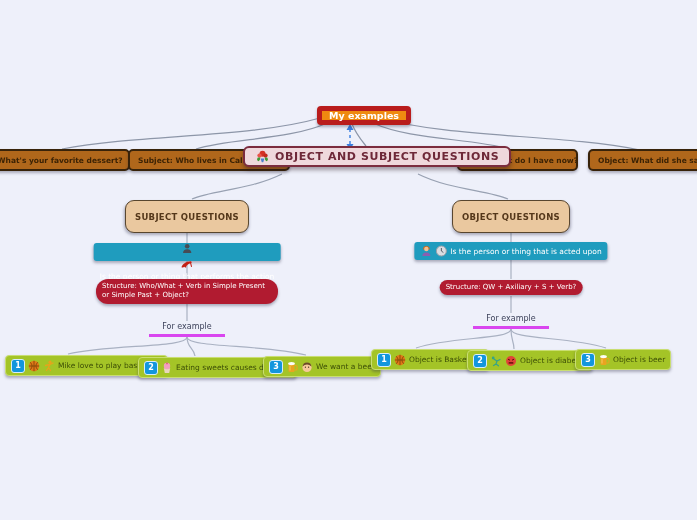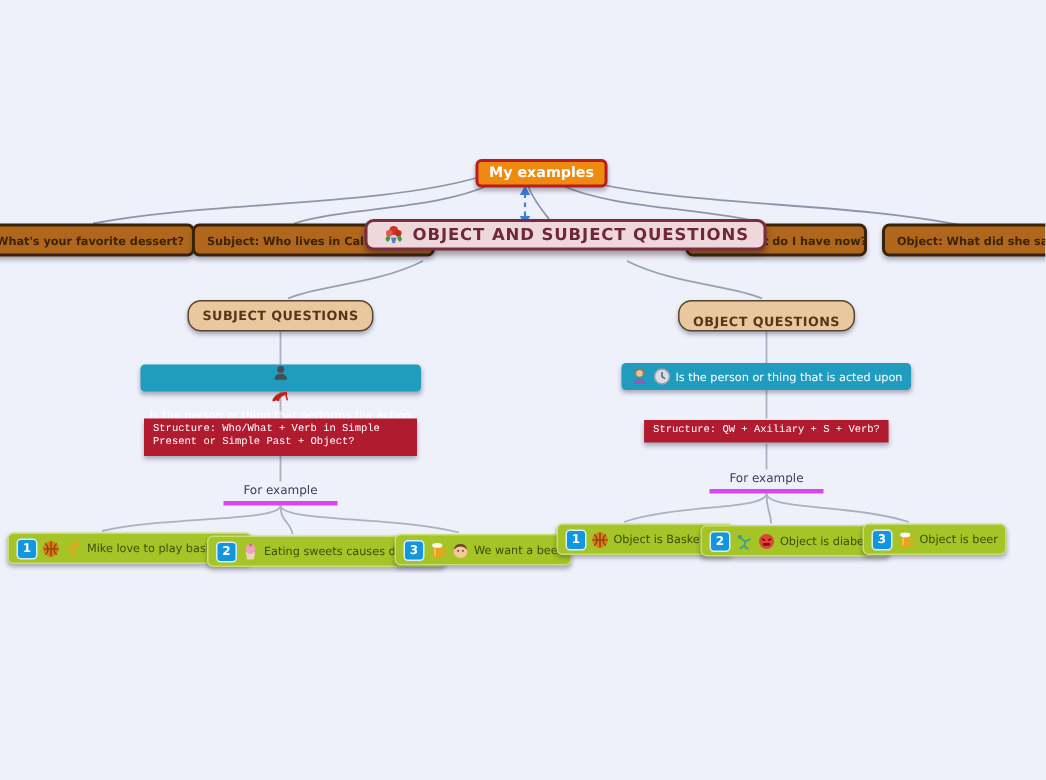--- a/index.html
+++ b/index.html
@@ -6,47 +6,47 @@
   #canvas{
     position:relative;width:697px;height:520px;overflow:hidden;
     background:#eef0fa;font-family:"DejaVu Sans","Liberation Sans",sans-serif;
   }
   #edges{position:absolute;left:0;top:0;z-index:1;}
   .node{position:absolute;z-index:2;display:flex;align-items:center;box-sizing:border-box;white-space:nowrap;}
   .shadow{box-shadow:0 2px 3px rgba(40,40,70,.35);}
 
   .root-node{
     left:317px;top:106px;height:19px;padding:0 7px;justify-content:center;
-    background:#ef8a10;border:2px solid #b91c1c;border-radius:4px;
+    background:#ef8a10;border:5px solid #b91c1c;border-radius:4px;
     color:#fff;font-weight:bold;font-size:9.5px;
   }
   .central-node{
     left:243px;top:146px;height:21px;padding:0 10px;gap:5px;z-index:4;justify-content:center;
     background:#efd8dc;border:2px solid #7b2c3e;border-radius:6px;
     color:#6e2838;font-weight:bold;font-size:11px;letter-spacing:.6px;
     box-shadow:0 3px 4px rgba(40,20,30,.4);
   }
   .q-node{
     height:22px;padding:0 8px;justify-content:center;
     background:#b0671b;border:2px solid #38230a;border-radius:5px;
     color:#3c2305;font-weight:bold;font-size:7.5px;
   }
   .cat-node{
-    height:21px;padding:0 9px;justify-content:center;transform:translateX(-50%);
+    height:33px;padding:0 9px;justify-content:center;transform:translateX(-50%);
     background:#eac89f;border:1px solid #57452e;border-radius:9px;
     color:#54371a;font-weight:bold;font-size:8.5px;letter-spacing:.3px;
   }
   .def-node{
     height:18px;padding:0 6px;gap:3px;transform:translateX(-50%);
     background:#1f9cbe;border-radius:3px;color:#fff;font-size:7.5px;
   }
   .struct-node{
     padding:3px 6px;transform:translateX(-50%);
-    background:#b11b30;border-radius:0;color:#fff;font-size:7px;
-    white-space:normal;text-align:left;line-height:1.35;font-family:Liberation Mono, monospace;
+    background:#b11b30;border-radius:12px;color:#fff;font-size:7px;
+    white-space:normal;text-align:left;line-height:1.35;
   }
   .line-node{
     transform:translateX(-50%);width:76px;justify-content:center;
     padding-bottom:3px;border-bottom:3px solid #d946ef;
     color:#3a3f58;font-size:8px;background:transparent;
   }
   .ex-node{
     height:21px;padding:0 5px;gap:3px;
     background:#a4c427;border:1px solid #c9de72;border-radius:4px;
     color:#3c4e06;font-size:7.5px;
@@ -198,21 +198,21 @@
       <svg width="12" height="12" viewBox="0 0 12 12">
         <circle cx="6" cy="6.4" r="4.6" fill="#f5c89a"></circle>
         <path d="M1.6 5.5 Q2 1.6 6 1.6 Q10 1.6 10.4 5.5 Q8.5 3.4 6 3.4 Q3.5 3.4 1.6 5.5 Z" fill="#6b4a26"></path>
         <circle cx="4.4" cy="6.2" r="0.6" fill="#3a2a18"></circle>
         <circle cx="7.6" cy="6.2" r="0.6" fill="#3a2a18"></circle>
       </svg>
     </span>
     <span>We want a beer</span>
   </div>
 
-  <div class="node cat-node shadow" style="left:511px;top:200px;align-items:flex-end;">
+  <div class="node cat-node shadow" style="left:511px;top:200px;">
     <span>OBJECT QUESTIONS</span>
   </div>
 
   <div class="node def-node shadow" style="left:511px;top:242px;">
     <span class="icon">
       <svg width="12" height="12" viewBox="0 0 12 12">
         <path d="M2.5 4.5 Q2.5 1 6 1 Q9.5 1 9.5 4.5 Z" fill="#c96a1e"></path>
         <circle cx="6" cy="4" r="2.2" fill="#f3c192"></circle>
         <path d="M2 11 Q2 7.5 6 7.5 Q10 7.5 10 11 Z" fill="#8a5fb0"></path>
       </svg>

